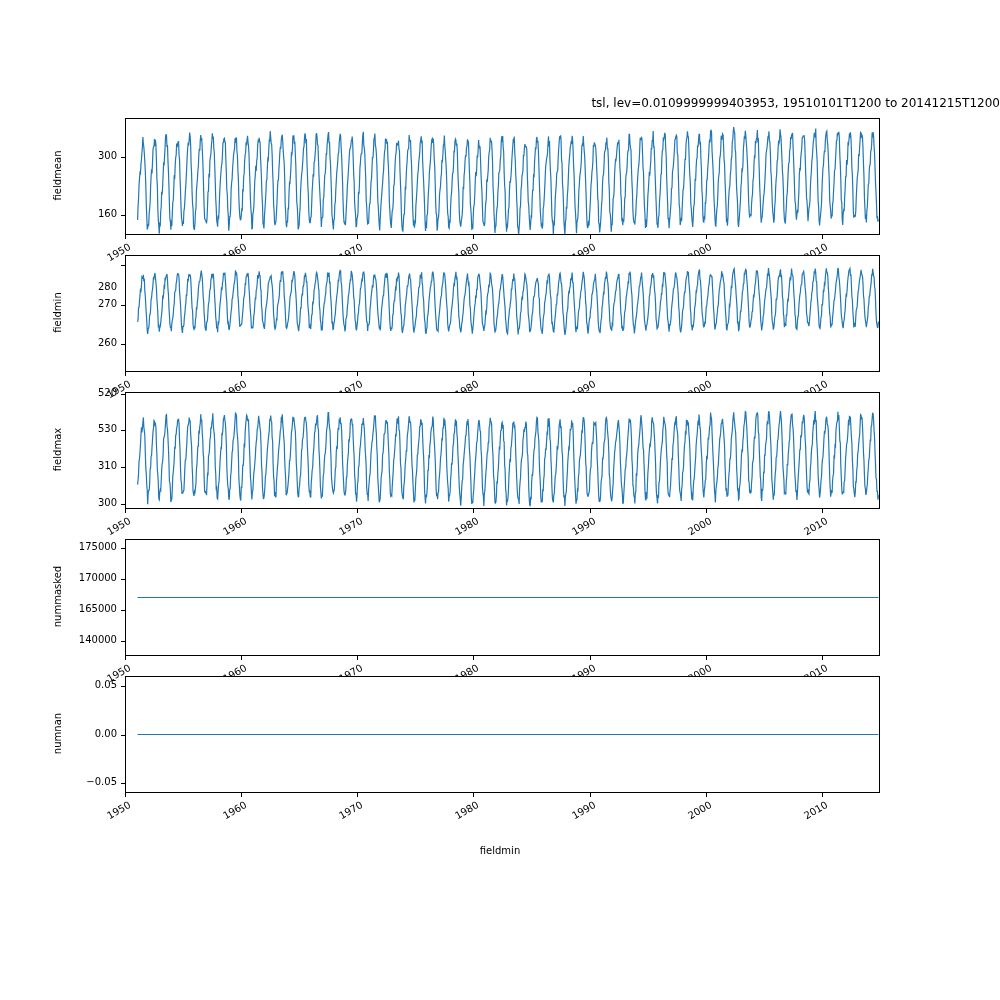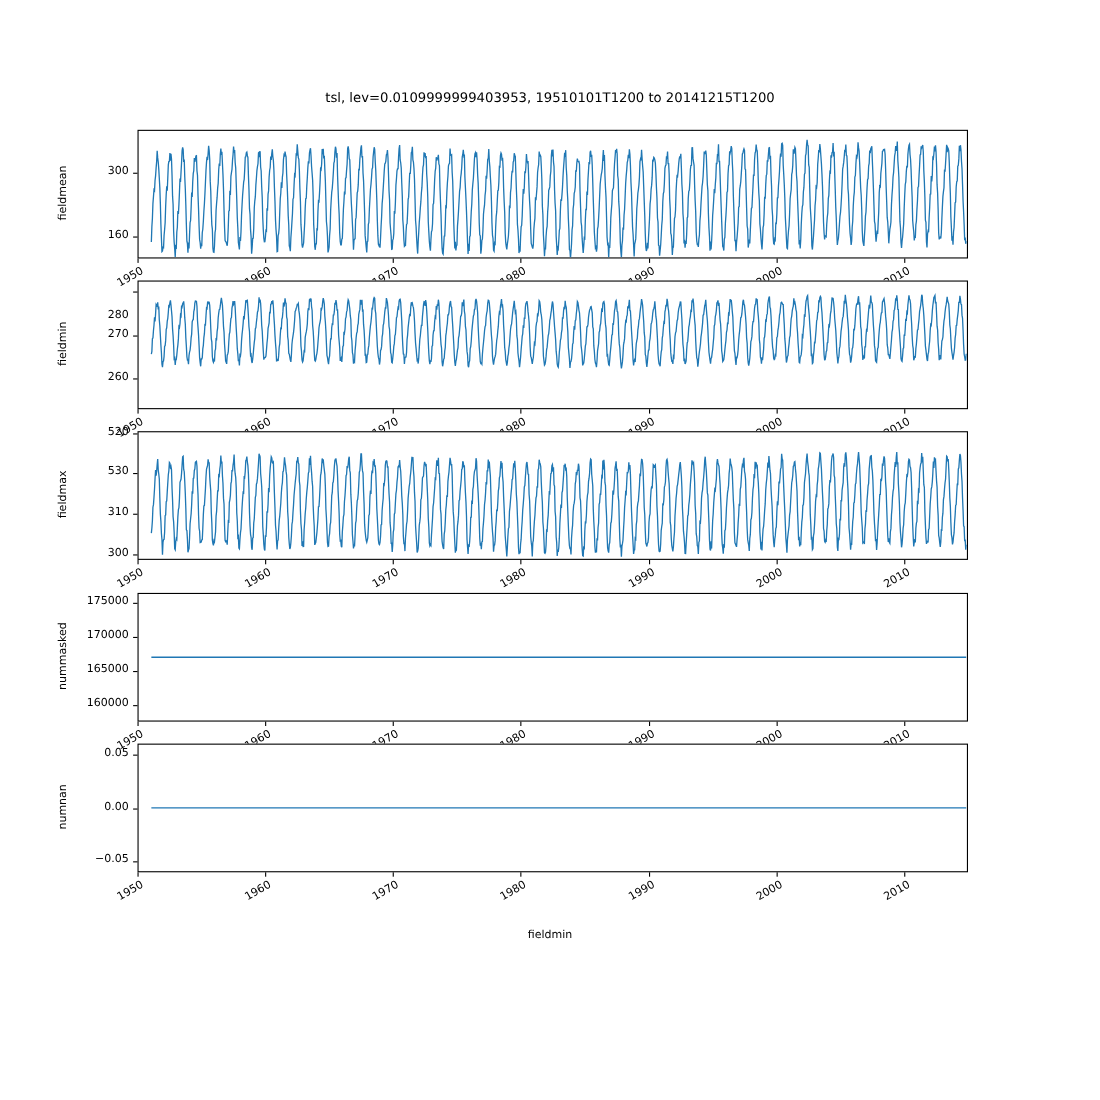--- a/index.html
+++ b/index.html
@@ -80,21 +80,21 @@
     width: 100%;
     text-align: center;
     font-size: 10px;
     color: #000;
   }
 </style>
 </head>
 <body>
 
 <div id="figure">
-  <div class="title" id="fig-title" style="top:82px;">tsl, lev=0.0109999999403953, 19510101T1200 to 20141215T1200</div>
+  <div class="title" id="fig-title" style="top:96px;text-align:right;">tsl, lev=0.0109999999403953, 19510101T1200 to 20141215T1200</div>
   <div class="xlabel" id="fig-xlabel" style="top:845px;">fieldmin</div>
 <div class="panel" style="left: 125px; top: 118px; width: 755px; height: 117px;">
       <svg viewBox="0 0 755 117" preserveAspectRatio="none">
         <path d="M11.62 102.68 L12.10 88.39 L12.58 81.05 L13.07 67.04 L13.55 60.82 L14.03 54.41 L14.52 55.18 L15.00 45.63 L15.48 41.66 L15.97 34.17 L16.45 28.44 L16.93 18.32 L17.42 24.97 L17.90 28.77 L18.39 35.39 L18.87 43.72 L19.35 52.69 L19.84 67.33 L20.32 86.27 L20.80 99.26 L21.29 111.58 L21.77 111.05 L22.25 107.60 L22.74 107.88 L23.22 96.72 L23.71 91.22 L24.19 84.98 L24.67 69.70 L25.16 58.75 L25.64 51.21 L26.12 55.32 L26.61 43.35 L27.09 31.41 L27.57 28.33 L28.06 28.06 L28.54 20.42 L29.02 27.52 L29.51 21.12 L29.99 26.11 L30.48 40.96 L30.96 60.35 L31.44 67.78 L31.93 92.57 L32.41 102.71 L32.89 108.74 L33.38 116.60 L33.86 105.21 L34.34 109.30 L34.83 93.54 L35.31 89.08 L35.80 74.12 L36.28 76.87 L36.76 67.96 L37.25 56.49 L37.73 44.10 L38.21 47.30 L38.70 37.78 L39.18 28.76 L39.66 18.21 L40.15 15.33 L40.63 17.19 L41.11 28.70 L41.60 26.51 L42.08 42.72 L42.57 53.46 L43.05 68.32 L43.53 86.61 L44.02 101.98 L44.50 104.24 L44.98 112.76 L45.47 103.14 L45.95 108.80 L46.43 96.16 L46.92 84.93 L47.40 82.89 L47.89 70.85 L48.37 57.09 L48.85 61.16 L49.34 46.91 L49.82 39.32 L50.30 36.88 L50.79 24.99 L51.27 28.71 L51.75 26.25 L52.24 23.23 L52.72 22.99 L53.20 36.87 L53.69 41.10 L54.17 59.98 L54.66 72.82 L55.14 88.13 L55.62 100.33 L56.11 103.34 L56.59 108.90 L57.07 104.20 L57.56 106.73 L58.04 93.99 L58.52 91.01 L59.01 83.79 L59.49 74.54 L59.98 67.38 L60.46 58.08 L60.94 47.42 L61.43 36.38 L61.91 28.92 L62.39 24.07 L62.88 26.98 L63.36 20.89 L63.84 13.85 L64.33 18.07 L64.81 26.16 L65.29 46.46 L65.78 55.74 L66.26 74.49 L66.75 86.90 L67.23 90.89 L67.71 108.18 L68.20 111.98 L68.68 112.25 L69.16 106.36 L69.65 94.11 L70.13 91.22 L70.61 73.59 L71.10 66.78 L71.58 61.30 L72.06 52.93 L72.55 48.47 L73.03 35.90 L73.52 30.21 L74.00 32.39 L74.48 21.68 L74.97 16.42 L75.45 22.12 L75.93 19.24 L76.42 29.97 L76.90 40.21 L77.38 53.62 L77.87 73.02 L78.35 89.14 L78.84 101.28 L79.32 102.36 L79.80 102.76 L80.29 104.70 L80.77 106.25 L81.25 100.74 L81.74 88.84 L82.22 74.13 L82.70 73.76 L83.19 55.42 L83.67 59.26 L84.15 42.02 L84.64 38.55 L85.12 35.65 L85.61 27.28 L86.09 22.02 L86.57 14.49 L87.06 20.04 L87.54 17.74 L88.02 29.28 L88.51 34.15 L88.99 48.58 L89.47 63.11 L89.96 80.39 L90.44 89.85 L90.93 103.07 L91.41 106.32 L91.89 109.60 L92.38 98.15 L92.86 101.84 L93.34 93.31 L93.83 77.95 L94.31 68.32 L94.79 59.83 L95.28 53.46 L95.76 47.33 L96.24 44.87 L96.73 35.84 L97.21 24.18 L97.70 23.93 L98.18 20.15 L98.66 19.57 L99.15 22.91 L99.63 24.56 L100.11 41.14 L100.60 54.26 L101.08 71.93 L101.56 76.72 L102.05 91.58 L102.53 97.80 L103.02 113.61 L103.50 107.79 L103.98 99.41 L104.47 99.26 L104.95 90.62 L105.43 71.31 L105.92 64.65 L106.40 60.82 L106.88 50.18 L107.37 43.82 L107.85 36.69 L108.33 33.07 L108.82 30.38 L109.30 20.31 L109.79 19.81 L110.27 24.32 L110.75 18.73 L111.24 33.35 L111.72 37.08 L112.20 51.64 L112.69 61.69 L113.17 80.37 L113.65 91.41 L114.14 99.12 L114.62 102.59 L115.10 102.49 L115.59 98.23 L116.07 92.00 L116.56 92.51 L117.04 71.53 L117.52 73.83 L118.01 58.51 L118.49 55.48 L118.97 42.73 L119.46 36.38 L119.94 33.85 L120.42 23.61 L120.91 26.80 L121.39 20.88 L121.88 17.09 L122.36 23.69 L122.84 27.24 L123.33 36.45 L123.81 52.48 L124.29 64.75 L124.78 82.12 L125.26 91.50 L125.74 97.54 L126.23 111.69 L126.71 111.41 L127.19 96.82 L127.68 94.69 L128.16 89.57 L128.65 75.53 L129.13 62.65 L129.61 57.66 L130.10 47.62 L130.58 52.76 L131.06 42.79 L131.55 38.94 L132.03 26.68 L132.51 22.57 L133.00 23.75 L133.48 19.12 L133.97 22.16 L134.45 23.99 L134.93 39.84 L135.42 50.07 L135.90 62.83 L136.38 78.57 L136.87 87.04 L137.35 106.31 L137.83 108.02 L138.32 111.27 L138.80 98.84 L139.28 92.46 L139.77 84.16 L140.25 76.40 L140.74 63.06 L141.22 61.99 L141.70 50.31 L142.19 40.59 L142.67 41.54 L143.15 31.26 L143.64 21.57 L144.12 21.96 L144.60 12.37 L145.09 18.69 L145.57 24.71 L146.06 26.00 L146.54 36.46 L147.02 53.19 L147.51 65.27 L147.99 86.48 L148.47 93.37 L148.96 105.48 L149.44 107.98 L149.92 105.95 L150.41 103.70 L150.89 94.34 L151.37 85.61 L151.86 71.24 L152.34 62.68 L152.83 62.25 L153.31 51.04 L153.79 43.38 L154.28 33.71 L154.76 28.23 L155.24 30.17 L155.73 20.56 L156.21 17.83 L156.69 16.01 L157.18 23.20 L157.66 32.98 L158.15 39.15 L158.63 45.50 L159.11 59.79 L159.60 86.67 L160.08 94.79 L160.56 106.76 L161.05 109.98 L161.53 103.89 L162.01 105.01 L162.50 90.99 L162.98 91.29 L163.46 74.78 L163.95 64.81 L164.43 65.31 L164.92 57.35 L165.40 47.80 L165.88 35.02 L166.37 35.78 L166.85 30.62 L167.33 16.78 L167.82 21.59 L168.30 16.62 L168.78 25.49 L169.27 23.02 L169.75 35.35 L170.23 46.33 L170.72 65.11 L171.20 83.87 L171.69 88.84 L172.17 97.76 L172.65 112.42 L173.14 110.18 L173.62 107.54 L174.10 96.81 L174.59 90.72 L175.07 73.02 L175.55 64.38 L176.04 56.63 L176.52 53.29 L177.01 46.57 L177.49 38.92 L177.97 29.83 L178.46 28.26 L178.94 19.58 L179.42 14.63 L179.91 16.58 L180.39 24.88 L180.87 20.45 L181.36 41.20 L181.84 54.66 L182.32 67.85 L182.81 77.00 L183.29 94.21 L183.78 102.16 L184.26 105.43 L184.74 105.45 L185.23 100.23 L185.71 99.28 L186.19 86.17 L186.68 72.41 L187.16 65.24 L187.64 56.09 L188.13 58.80 L188.61 43.80 L189.10 43.28 L189.58 36.26 L190.06 30.58 L190.55 16.42 L191.03 14.25 L191.51 17.81 L192.00 25.98 L192.48 26.64 L192.96 40.61 L193.45 55.73 L193.93 67.04 L194.41 75.55 L194.90 86.17 L195.38 95.69 L195.87 109.92 L196.35 101.19 L196.83 100.20 L197.32 99.78 L197.80 81.85 L198.28 80.00 L198.77 68.58 L199.25 57.39 L199.73 55.66 L200.22 49.72 L200.70 35.73 L201.19 35.88 L201.67 26.23 L202.15 21.25 L202.64 15.58 L203.12 13.35 L203.60 24.57 L204.09 23.25 L204.57 39.03 L205.05 45.95 L205.54 60.51 L206.02 75.20 L206.50 96.87 L206.99 101.99 L207.47 107.64 L207.96 112.45 L208.44 102.30 L208.92 101.97 L209.41 86.52 L209.89 84.73 L210.37 72.00 L210.86 62.92 L211.34 53.95 L211.82 49.43 L212.31 43.26 L212.79 35.35 L213.28 34.09 L213.76 23.95 L214.24 19.37 L214.73 15.08 L215.21 17.09 L215.69 28.32 L216.18 36.72 L216.66 50.40 L217.14 64.12 L217.63 83.32 L218.11 97.12 L218.59 104.88 L219.08 106.08 L219.56 104.45 L220.05 108.00 L220.53 98.98 L221.01 88.36 L221.50 79.55 L221.98 67.26 L222.46 61.74 L222.95 53.46 L223.43 45.55 L223.91 36.86 L224.40 30.48 L224.88 29.79 L225.36 27.92 L225.85 22.04 L226.33 21.45 L226.82 17.77 L227.30 24.70 L227.78 39.55 L228.27 55.63 L228.75 63.71 L229.23 85.13 L229.72 91.67 L230.20 97.24 L230.68 109.54 L231.17 109.32 L231.65 100.99 L232.14 99.92 L232.62 94.83 L233.10 74.08 L233.59 76.63 L234.07 66.34 L234.55 50.18 L235.04 44.22 L235.52 37.01 L236.00 35.12 L236.49 35.00 L236.97 24.13 L237.45 16.35 L237.94 13.10 L238.42 26.83 L238.91 29.45 L239.39 34.28 L239.87 48.16 L240.36 60.31 L240.84 82.40 L241.32 88.59 L241.81 100.72 L242.29 106.71 L242.77 106.15 L243.26 105.94 L243.74 93.74 L244.23 86.51 L244.71 85.96 L245.19 75.90 L245.68 63.41 L246.16 61.27 L246.64 49.79 L247.13 38.68 L247.61 39.81 L248.09 32.22 L248.58 20.22 L249.06 19.36 L249.54 14.75 L250.03 26.76 L250.51 28.83 L251.00 34.77 L251.48 45.05 L251.96 62.80 L252.45 82.84 L252.93 88.64 L253.41 99.03 L253.90 107.59 L254.38 113.46 L254.86 102.33 L255.35 93.67 L255.83 84.60 L256.32 78.47 L256.80 71.18 L257.28 65.69 L257.77 57.22 L258.25 52.27 L258.73 41.31 L259.22 33.38 L259.70 31.37 L260.18 19.87 L260.67 23.72 L261.15 20.41 L261.63 25.27 L262.12 23.14 L262.60 39.82 L263.09 47.89 L263.57 61.16 L264.05 84.27 L264.54 93.36 L265.02 102.28 L265.50 107.29 L265.99 110.87 L266.47 100.45 L266.95 93.26 L267.44 92.07 L267.92 85.88 L268.40 68.12 L268.89 66.96 L269.37 57.45 L269.86 45.07 L270.34 37.11 L270.82 34.51 L271.31 24.35 L271.79 27.33 L272.27 25.79 L272.76 24.86 L273.24 22.07 L273.72 30.60 L274.21 32.08 L274.69 52.21 L275.18 65.25 L275.66 77.30 L276.14 95.92 L276.63 108.45 L277.11 113.30 L277.59 114.02 L278.08 105.68 L278.56 97.36 L279.04 97.19 L279.53 86.51 L280.01 69.94 L280.49 70.52 L280.98 57.07 L281.46 48.18 L281.95 41.94 L282.43 32.38 L282.91 30.63 L283.40 30.20 L283.88 16.23 L284.36 22.15 L284.85 22.61 L285.33 22.16 L285.81 38.23 L286.30 46.27 L286.78 64.64 L287.27 85.12 L287.75 98.21 L288.23 108.63 L288.72 102.50 L289.20 110.65 L289.68 106.30 L290.17 105.52 L290.65 88.06 L291.13 81.87 L291.62 73.78 L292.10 64.94 L292.58 55.74 L293.07 52.43 L293.55 43.36 L294.04 39.54 L294.52 33.87 L295.00 24.01 L295.49 21.82 L295.97 17.56 L296.45 23.02 L296.94 21.95 L297.42 42.72 L297.90 52.65 L298.39 62.98 L298.87 74.41 L299.36 88.30 L299.84 102.96 L300.32 113.92 L300.81 104.51 L301.29 111.10 L301.77 97.89 L302.26 97.06 L302.74 85.15 L303.22 74.61 L303.71 67.55 L304.19 54.52 L304.67 48.92 L305.16 43.85 L305.64 34.92 L306.13 25.71 L306.61 21.09 L307.09 20.04 L307.58 24.38 L308.06 19.76 L308.54 26.50 L309.03 40.17 L309.51 48.32 L309.99 63.47 L310.48 85.00 L310.96 96.21 L311.45 97.10 L311.93 113.52 L312.41 109.72 L312.90 101.17 L313.38 99.99 L313.86 91.96 L314.35 77.12 L314.83 72.16 L315.31 68.72 L315.80 59.48 L316.28 55.50 L316.76 41.47 L317.25 44.22 L317.73 36.35 L318.22 26.33 L318.70 25.79 L319.18 16.88 L319.67 27.58 L320.15 33.04 L320.63 42.35 L321.12 50.57 L321.60 64.28 L322.08 84.89 L322.57 96.38 L323.05 99.47 L323.53 110.24 L324.02 111.21 L324.50 103.61 L324.99 104.37 L325.47 89.16 L325.95 79.04 L326.44 74.95 L326.92 65.15 L327.40 55.46 L327.89 54.91 L328.37 47.48 L328.85 33.06 L329.34 33.34 L329.82 22.75 L330.31 20.36 L330.79 21.59 L331.27 27.45 L331.76 24.85 L332.24 34.21 L332.72 52.87 L333.21 65.33 L333.69 75.06 L334.17 94.73 L334.66 103.39 L335.14 107.01 L335.62 109.56 L336.11 104.78 L336.59 101.34 L337.08 97.44 L337.56 88.64 L338.04 68.97 L338.53 71.46 L339.01 56.79 L339.49 52.87 L339.98 41.75 L340.46 37.01 L340.94 38.46 L341.43 28.86 L341.91 27.72 L342.40 20.67 L342.88 22.44 L343.36 23.42 L343.85 38.49 L344.33 53.69 L344.81 65.11 L345.30 86.38 L345.78 91.60 L346.26 99.92 L346.75 113.00 L347.23 106.80 L347.71 111.72 L348.20 97.97 L348.68 88.59 L349.17 87.46 L349.65 78.66 L350.13 64.90 L350.62 53.87 L351.10 58.18 L351.58 52.10 L352.07 37.26 L352.55 39.18 L353.03 33.15 L353.52 21.49 L354.00 27.45 L354.49 29.06 L354.97 27.76 L355.45 40.29 L355.94 55.50 L356.42 65.58 L356.90 73.84 L357.39 90.49 L357.87 104.13 L358.35 105.53 L358.84 107.37 L359.32 108.81 L359.80 105.48 L360.29 91.02 L360.77 85.12 L361.26 80.89 L361.74 61.42 L362.22 64.08 L362.71 57.84 L363.19 51.78 L363.67 38.52 L364.16 34.07 L364.64 31.15 L365.12 19.04 L365.61 23.71 L366.09 22.46 L366.58 23.52 L367.06 32.54 L367.54 44.47 L368.03 69.76 L368.51 77.30 L368.99 96.24 L369.48 104.47 L369.96 115.86 L370.44 108.69 L370.93 108.86 L371.41 97.49 L371.89 91.12 L372.38 88.39 L372.86 75.06 L373.35 68.67 L373.83 54.90 L374.31 53.81 L374.80 51.78 L375.28 41.47 L375.76 37.56 L376.25 22.68 L376.73 17.59 L377.21 23.64 L377.70 17.34 L378.18 28.71 L378.66 33.00 L379.15 54.48 L379.63 66.96 L380.12 73.89 L380.60 97.30 L381.08 105.42 L381.57 114.78 L382.05 107.99 L382.53 108.98 L383.02 101.40 L383.50 91.93 L383.98 90.19 L384.47 73.28 L384.95 63.18 L385.44 64.75 L385.92 58.98 L386.40 51.88 L386.89 41.42 L387.37 33.53 L387.85 27.19 L388.34 20.25 L388.82 24.01 L389.30 17.80 L389.79 34.07 L390.27 41.21 L390.75 55.64 L391.24 64.54 L391.72 81.19 L392.21 91.57 L392.69 109.80 L393.17 110.45 L393.66 117.85 L394.14 111.61 L394.62 104.39 L395.11 91.39 L395.59 87.90 L396.07 71.96 L396.56 68.08 L397.04 57.66 L397.53 55.89 L398.01 51.91 L398.49 36.52 L398.98 37.78 L399.46 29.39 L399.94 25.59 L400.43 27.86 L400.91 28.52 L401.39 28.30 L401.88 31.03 L402.36 55.34 L402.84 69.76 L403.33 84.47 L403.81 87.84 L404.30 99.67 L404.78 106.72 L405.26 112.79 L405.75 106.54 L406.23 98.92 L406.71 99.48 L407.20 82.58 L407.68 72.66 L408.16 72.71 L408.65 56.05 L409.13 59.38 L409.62 44.53 L410.10 36.60 L410.58 28.73 L411.07 30.83 L411.55 19.95 L412.03 18.34 L412.52 24.09 L413.00 22.15 L413.48 31.67 L413.97 47.62 L414.45 64.01 L414.93 78.02 L415.42 93.74 L415.90 101.19 L416.39 108.20 L416.87 107.39 L417.35 111.68 L417.84 108.16 L418.32 90.58 L418.80 88.67 L419.29 80.98 L419.77 71.69 L420.25 60.42 L420.74 49.10 L421.22 44.47 L421.71 40.40 L422.19 38.08 L422.67 34.40 L423.16 24.57 L423.64 17.71 L424.12 27.84 L424.61 22.39 L425.09 41.61 L425.57 52.83 L426.06 61.55 L426.54 79.43 L427.02 98.23 L427.51 104.15 L427.99 103.13 L428.48 117.27 L428.96 105.81 L429.44 108.26 L429.93 96.98 L430.41 80.46 L430.89 73.51 L431.38 67.56 L431.86 55.31 L432.34 53.72 L432.83 52.94 L433.31 40.78 L433.79 30.60 L434.28 24.44 L434.76 17.60 L435.25 20.01 L435.73 16.65 L436.21 21.41 L436.70 41.29 L437.18 44.94 L437.66 65.43 L438.15 72.30 L438.63 85.66 L439.11 103.96 L439.60 111.78 L440.08 117.13 L440.57 105.38 L441.05 101.70 L441.53 89.38 L442.02 91.33 L442.50 77.71 L442.98 72.53 L443.47 60.64 L443.95 48.60 L444.43 41.56 L444.92 36.26 L445.40 29.01 L445.88 27.23 L446.37 22.16 L446.85 25.22 L447.34 16.99 L447.82 21.35 L448.30 31.68 L448.79 47.44 L449.27 56.79 L449.75 73.26 L450.24 88.95 L450.72 95.62 L451.20 105.19 L451.69 116.24 L452.17 104.61 L452.66 102.64 L453.14 99.88 L453.62 87.77 L454.11 71.72 L454.59 65.96 L455.07 57.66 L455.56 54.30 L456.04 50.03 L456.52 42.88 L457.01 28.37 L457.49 26.04 L457.97 27.14 L458.46 17.40 L458.94 25.48 L459.43 32.42 L459.91 37.91 L460.39 51.10 L460.88 64.95 L461.36 78.24 L461.84 95.18 L462.33 107.58 L462.81 111.02 L463.29 109.64 L463.78 103.46 L464.26 108.66 L464.75 99.30 L465.23 90.42 L465.71 81.27 L466.20 67.53 L466.68 63.09 L467.16 54.03 L467.65 50.18 L468.13 43.02 L468.61 27.37 L469.10 27.61 L469.58 24.49 L470.06 25.14 L470.55 26.87 L471.03 29.78 L471.52 39.17 L472.00 52.03 L472.48 61.75 L472.97 80.54 L473.45 84.26 L473.93 105.72 L474.42 106.22 L474.90 115.40 L475.38 110.50 L475.87 105.55 L476.35 96.91 L476.83 87.51 L477.32 81.96 L477.80 65.60 L478.29 58.07 L478.77 56.35 L479.25 48.44 L479.74 34.62 L480.22 32.32 L480.70 31.62 L481.19 23.58 L481.67 25.84 L482.15 18.98 L482.64 30.77 L483.12 29.64 L483.61 39.81 L484.09 62.99 L484.57 72.32 L485.06 94.54 L485.54 96.46 L486.02 102.48 L486.51 114.66 L486.99 107.15 L487.47 107.33 L487.96 94.23 L488.44 81.00 L488.92 79.59 L489.41 73.33 L489.89 56.21 L490.38 47.24 L490.86 40.54 L491.34 41.59 L491.83 36.92 L492.31 30.32 L492.79 25.86 L493.28 23.47 L493.76 25.46 L494.24 21.16 L494.73 33.66 L495.21 49.43 L495.70 57.01 L496.18 76.48 L496.66 82.57 L497.15 104.13 L497.63 100.63 L498.11 108.14 L498.60 101.98 L499.08 104.56 L499.56 95.68 L500.05 80.55 L500.53 79.43 L501.01 62.38 L501.50 55.76 L501.98 54.92 L502.47 47.18 L502.95 35.65 L503.43 32.03 L503.92 31.85 L504.40 15.66 L504.88 15.62 L505.37 25.67 L505.85 28.96 L506.33 31.88 L506.82 50.34 L507.30 64.47 L507.79 74.73 L508.27 93.49 L508.75 101.70 L509.24 104.99 L509.72 104.78 L510.20 107.36 L510.69 100.08 L511.17 96.34 L511.65 83.22 L512.14 77.74 L512.62 67.50 L513.10 59.01 L513.59 51.32 L514.07 47.98 L514.56 41.94 L515.04 31.92 L515.52 19.66 L516.01 19.67 L516.49 21.40 L516.97 18.11 L517.46 22.42 L517.94 36.25 L518.42 49.69 L518.91 55.21 L519.39 76.94 L519.88 89.70 L520.36 97.52 L520.84 110.86 L521.33 102.31 L521.81 109.76 L522.29 102.58 L522.78 91.68 L523.26 77.96 L523.74 71.70 L524.23 63.44 L524.71 53.75 L525.19 57.67 L525.68 49.23 L526.16 43.21 L526.65 29.58 L527.13 30.78 L527.61 22.41 L528.10 22.70 L528.58 12.34 L529.06 28.32 L529.55 28.29 L530.03 41.29 L530.51 56.04 L531.00 69.70 L531.48 83.45 L531.96 95.78 L532.45 106.98 L532.93 107.83 L533.42 110.69 L533.90 99.99 L534.38 98.40 L534.87 85.21 L535.35 78.34 L535.83 69.99 L536.32 56.93 L536.80 55.74 L537.28 39.72 L537.77 32.23 L538.25 31.29 L538.74 18.73 L539.22 20.37 L539.70 18.23 L540.19 14.07 L540.67 16.06 L541.15 29.05 L541.64 38.16 L542.12 59.93 L542.60 73.30 L543.09 86.50 L543.57 102.12 L544.05 100.76 L544.54 111.19 L545.02 103.42 L545.51 98.25 L545.99 91.79 L546.47 84.98 L546.96 70.41 L547.44 70.11 L547.92 53.92 L548.41 50.94 L548.89 46.89 L549.37 39.49 L549.86 31.76 L550.34 21.26 L550.83 20.55 L551.31 17.98 L551.79 16.57 L552.28 17.92 L552.76 35.31 L553.24 35.78 L553.73 54.44 L554.21 71.31 L554.69 88.01 L555.18 90.87 L555.66 107.89 L556.14 104.56 L556.63 100.50 L557.11 104.06 L557.60 92.02 L558.08 81.24 L558.56 71.50 L559.05 70.99 L559.53 60.95 L560.01 51.88 L560.50 40.44 L560.98 41.76 L561.46 26.44 L561.95 20.42 L562.43 19.09 L562.92 12.58 L563.40 17.16 L563.88 18.40 L564.37 29.92 L564.85 46.49 L565.33 57.46 L565.82 64.78 L566.30 85.97 L566.78 91.20 L567.27 98.96 L567.75 104.99 L568.23 109.74 L568.72 100.66 L569.20 89.44 L569.69 87.11 L570.17 77.07 L570.65 60.87 L571.14 62.81 L571.62 49.99 L572.10 41.36 L572.59 39.99 L573.07 27.11 L573.55 28.48 L574.04 22.02 L574.52 15.70 L575.01 15.55 L575.49 26.24 L575.97 23.08 L576.46 40.70 L576.94 51.13 L577.42 71.76 L577.91 79.01 L578.39 97.30 L578.87 104.39 L579.36 104.79 L579.84 99.85 L580.32 100.75 L580.81 85.44 L581.29 85.55 L581.78 76.62 L582.26 61.99 L582.74 61.81 L583.23 50.99 L583.71 44.69 L584.19 37.27 L584.68 26.17 L585.16 20.89 L585.64 23.78 L586.13 11.93 L586.61 11.48 L587.09 13.41 L587.58 31.78 L588.06 40.25 L588.55 49.84 L589.03 61.76 L589.51 80.09 L590.00 89.08 L590.48 99.68 L590.96 108.25 L591.45 108.82 L591.93 98.80 L592.41 92.13 L592.90 87.78 L593.38 77.10 L593.87 62.77 L594.35 57.98 L594.83 54.46 L595.32 40.10 L595.80 37.89 L596.28 32.08 L596.77 16.94 L597.25 21.27 L597.73 19.30 L598.22 15.23 L598.70 16.41 L599.18 27.48 L599.67 40.88 L600.15 46.70 L600.64 63.29 L601.12 75.65 L601.60 88.42 L602.09 105.03 L602.57 101.01 L603.05 108.69 L603.54 101.14 L604.02 86.25 L604.50 76.51 L604.99 69.98 L605.47 68.23 L605.96 56.31 L606.44 52.27 L606.92 40.12 L607.41 39.01 L607.89 22.90 L608.37 21.24 L608.86 12.79 L609.34 8.30 L609.82 12.71 L610.31 13.93 L610.79 31.51 L611.27 33.58 L611.76 53.74 L612.24 70.61 L612.73 78.49 L613.21 86.76 L613.69 106.33 L614.18 109.76 L614.66 103.61 L615.14 97.69 L615.63 89.66 L616.11 82.48 L616.59 69.17 L617.08 63.91 L617.56 51.58 L618.05 52.41 L618.53 47.74 L619.01 30.98 L619.50 24.89 L619.98 17.61 L620.46 19.97 L620.95 12.09 L621.43 16.66 L621.91 23.44 L622.40 30.51 L622.88 39.79 L623.36 51.00 L623.85 67.61 L624.33 84.74 L624.82 94.47 L625.30 100.34 L625.78 97.14 L626.27 97.34 L626.75 97.88 L627.23 86.48 L627.72 79.81 L628.20 75.92 L628.68 62.31 L629.17 59.59 L629.65 46.20 L630.13 37.88 L630.62 38.51 L631.10 22.51 L631.59 24.87 L632.07 20.13 L632.55 19.70 L633.04 11.17 L633.52 23.55 L634.00 19.38 L634.49 38.72 L634.97 53.53 L635.45 70.26 L635.94 81.08 L636.42 95.99 L636.91 105.56 L637.39 101.61 L637.87 99.41 L638.36 92.97 L638.84 85.60 L639.32 78.76 L639.81 75.42 L640.29 68.52 L640.77 60.05 L641.26 48.92 L641.74 35.45 L642.22 32.58 L642.71 29.14 L643.19 23.92 L643.68 17.55 L644.16 19.63 L644.64 12.53 L645.13 22.83 L645.61 23.18 L646.09 33.93 L646.58 53.22 L647.06 58.74 L647.54 72.64 L648.03 86.50 L648.51 94.74 L649.00 99.20 L649.48 105.49 L649.96 101.82 L650.45 88.93 L650.93 83.61 L651.41 69.66 L651.90 60.97 L652.38 56.61 L652.86 42.74 L653.35 41.25 L653.83 30.35 L654.31 23.35 L654.80 24.37 L655.28 21.50 L655.77 10.55 L656.25 15.52 L656.73 18.72 L657.22 29.15 L657.70 41.06 L658.18 52.83 L658.67 59.71 L659.15 73.14 L659.63 92.66 L660.12 101.85 L660.60 104.29 L661.09 106.35 L661.57 97.69 L662.05 90.23 L662.54 78.52 L663.02 75.04 L663.50 63.47 L663.99 52.80 L664.47 44.92 L664.95 44.22 L665.44 32.54 L665.92 30.10 L666.40 18.25 L666.89 20.54 L667.37 16.54 L667.86 15.28 L668.34 14.15 L668.82 27.72 L669.31 39.66 L669.79 52.98 L670.27 68.41 L670.76 83.65 L671.24 85.96 L671.72 95.50 L672.21 102.39 L672.69 97.67 L673.18 92.21 L673.66 95.33 L674.14 84.76 L674.63 74.98 L675.11 56.68 L675.59 51.02 L676.08 51.55 L676.56 39.19 L677.04 34.75 L677.53 29.77 L678.01 18.88 L678.49 18.56 L678.98 17.34 L679.46 17.48 L679.95 17.10 L680.43 21.31 L680.91 35.23 L681.40 52.14 L681.88 65.27 L682.36 80.01 L682.85 84.20 L683.33 93.29 L683.81 104.00 L684.30 96.61 L684.78 90.84 L685.26 88.41 L685.75 84.22 L686.23 68.44 L686.72 59.23 L687.20 52.86 L687.68 42.61 L688.17 38.64 L688.65 30.75 L689.13 23.22 L689.62 20.33 L690.10 13.97 L690.58 17.09 L691.07 18.50 L691.55 9.76 L692.04 27.11 L692.52 34.05 L693.00 42.93 L693.49 64.53 L693.97 83.72 L694.45 89.58 L694.94 103.43 L695.42 108.18 L695.90 101.97 L696.39 98.18 L696.87 92.11 L697.35 86.18 L697.84 71.02 L698.32 59.55 L698.81 49.55 L699.29 47.11 L699.77 37.62 L700.26 32.40 L700.74 33.81 L701.22 21.70 L701.71 16.48 L702.19 13.28 L702.67 12.36 L703.16 21.88 L703.64 26.26 L704.13 36.07 L704.61 49.75 L705.09 61.12 L705.58 82.93 L706.06 88.52 L706.54 93.08 L707.03 101.39 L707.51 97.10 L707.99 99.13 L708.48 86.66 L708.96 83.51 L709.44 73.01 L709.93 64.83 L710.41 52.30 L710.90 51.55 L711.38 41.13 L711.86 32.57 L712.35 22.22 L712.83 21.85 L713.31 14.14 L713.80 15.62 L714.28 14.41 L714.76 13.12 L715.25 19.46 L715.73 36.83 L716.22 46.90 L716.70 61.21 L717.18 82.58 L717.67 84.55 L718.15 102.74 L718.63 107.90 L719.12 95.35 L719.60 92.70 L720.08 93.83 L720.57 80.24 L721.05 71.12 L721.53 58.65 L722.02 58.49 L722.50 41.73 L722.99 46.71 L723.47 40.64 L723.95 24.78 L724.44 25.55 L724.92 20.94 L725.40 14.44 L725.89 18.90 L726.37 13.42 L726.85 18.91 L727.34 31.35 L727.82 49.71 L728.31 57.40 L728.79 72.86 L729.27 94.18 L729.76 100.33 L730.24 98.55 L730.72 98.19 L731.21 99.43 L731.69 93.96 L732.17 81.22 L732.66 70.13 L733.14 60.57 L733.62 56.19 L734.11 52.56 L734.59 35.68 L735.08 37.83 L735.56 29.74 L736.04 21.48 L736.53 12.76 L737.01 19.59 L737.49 15.33 L737.98 16.37 L738.46 18.34 L738.94 29.48 L739.43 45.37 L739.91 57.85 L740.39 79.61 L740.88 90.08 L741.36 101.59 L741.85 97.56 L742.33 105.31 L742.81 93.54 L743.30 89.32 L743.78 77.98 L744.26 66.47 L744.75 65.80 L745.23 51.87 L745.71 46.93 L746.20 46.34 L746.68 32.68 L747.17 31.85 L747.65 25.88 L748.13 13.83 L748.62 18.66 L749.10 13.22 L749.58 17.48 L750.07 28.12 L750.55 35.01 L751.03 49.44 L751.52 65.07 L752.00 74.82 L752.48 86.58 L752.97 101.19 L753.45 98.72 L753.94 104.42 L754.42 102.01" fill="none" stroke="#1f77b4" stroke-width="1.2"></path>
       </svg>
     </div>
     <div class="ylabel" style="width: 117px; left: -1.5px; top: 169.5px;">fieldmean</div>
     <div class="ytick" style="left: 55px; width: 62px; top: 207.828px;">160</div>
     <div class="ytickmark" style="left: 121px; top: 214.828px;"></div>
     <div class="ytick" style="left: 55px; width: 62px; top: 150.192px;">300</div>
@@ -166,21 +166,21 @@
     <div class="xtickmark" style="left: 705.769px; top: 509px;"></div>
     <div class="xtick" style="left: 665.769px; width: 42px; top: 515px;">2000</div>
     <div class="xtickmark" style="left: 821.923px; top: 509px;"></div>
     <div class="xtick" style="left: 781.923px; width: 42px; top: 515px;">2010</div>
     <div class="panel" style="left: 125px; top: 539px; width: 755px; height: 117px;">
       <svg viewBox="0 0 755 117" preserveAspectRatio="none">
         <path d="M11.62 58.50 L12.10 58.50 L12.58 58.50 L13.07 58.50 L13.55 58.50 L14.03 58.50 L14.52 58.50 L15.00 58.50 L15.48 58.50 L15.97 58.50 L16.45 58.50 L16.93 58.50 L17.42 58.50 L17.90 58.50 L18.39 58.50 L18.87 58.50 L19.35 58.50 L19.84 58.50 L20.32 58.50 L20.80 58.50 L21.29 58.50 L21.77 58.50 L22.25 58.50 L22.74 58.50 L23.22 58.50 L23.71 58.50 L24.19 58.50 L24.67 58.50 L25.16 58.50 L25.64 58.50 L26.12 58.50 L26.61 58.50 L27.09 58.50 L27.57 58.50 L28.06 58.50 L28.54 58.50 L29.02 58.50 L29.51 58.50 L29.99 58.50 L30.48 58.50 L30.96 58.50 L31.44 58.50 L31.93 58.50 L32.41 58.50 L32.89 58.50 L33.38 58.50 L33.86 58.50 L34.34 58.50 L34.83 58.50 L35.31 58.50 L35.80 58.50 L36.28 58.50 L36.76 58.50 L37.25 58.50 L37.73 58.50 L38.21 58.50 L38.70 58.50 L39.18 58.50 L39.66 58.50 L40.15 58.50 L40.63 58.50 L41.11 58.50 L41.60 58.50 L42.08 58.50 L42.57 58.50 L43.05 58.50 L43.53 58.50 L44.02 58.50 L44.50 58.50 L44.98 58.50 L45.47 58.50 L45.95 58.50 L46.43 58.50 L46.92 58.50 L47.40 58.50 L47.89 58.50 L48.37 58.50 L48.85 58.50 L49.34 58.50 L49.82 58.50 L50.30 58.50 L50.79 58.50 L51.27 58.50 L51.75 58.50 L52.24 58.50 L52.72 58.50 L53.20 58.50 L53.69 58.50 L54.17 58.50 L54.66 58.50 L55.14 58.50 L55.62 58.50 L56.11 58.50 L56.59 58.50 L57.07 58.50 L57.56 58.50 L58.04 58.50 L58.52 58.50 L59.01 58.50 L59.49 58.50 L59.98 58.50 L60.46 58.50 L60.94 58.50 L61.43 58.50 L61.91 58.50 L62.39 58.50 L62.88 58.50 L63.36 58.50 L63.84 58.50 L64.33 58.50 L64.81 58.50 L65.29 58.50 L65.78 58.50 L66.26 58.50 L66.75 58.50 L67.23 58.50 L67.71 58.50 L68.20 58.50 L68.68 58.50 L69.16 58.50 L69.65 58.50 L70.13 58.50 L70.61 58.50 L71.10 58.50 L71.58 58.50 L72.06 58.50 L72.55 58.50 L73.03 58.50 L73.52 58.50 L74.00 58.50 L74.48 58.50 L74.97 58.50 L75.45 58.50 L75.93 58.50 L76.42 58.50 L76.90 58.50 L77.38 58.50 L77.87 58.50 L78.35 58.50 L78.84 58.50 L79.32 58.50 L79.80 58.50 L80.29 58.50 L80.77 58.50 L81.25 58.50 L81.74 58.50 L82.22 58.50 L82.70 58.50 L83.19 58.50 L83.67 58.50 L84.15 58.50 L84.64 58.50 L85.12 58.50 L85.61 58.50 L86.09 58.50 L86.57 58.50 L87.06 58.50 L87.54 58.50 L88.02 58.50 L88.51 58.50 L88.99 58.50 L89.47 58.50 L89.96 58.50 L90.44 58.50 L90.93 58.50 L91.41 58.50 L91.89 58.50 L92.38 58.50 L92.86 58.50 L93.34 58.50 L93.83 58.50 L94.31 58.50 L94.79 58.50 L95.28 58.50 L95.76 58.50 L96.24 58.50 L96.73 58.50 L97.21 58.50 L97.70 58.50 L98.18 58.50 L98.66 58.50 L99.15 58.50 L99.63 58.50 L100.11 58.50 L100.60 58.50 L101.08 58.50 L101.56 58.50 L102.05 58.50 L102.53 58.50 L103.02 58.50 L103.50 58.50 L103.98 58.50 L104.47 58.50 L104.95 58.50 L105.43 58.50 L105.92 58.50 L106.40 58.50 L106.88 58.50 L107.37 58.50 L107.85 58.50 L108.33 58.50 L108.82 58.50 L109.30 58.50 L109.79 58.50 L110.27 58.50 L110.75 58.50 L111.24 58.50 L111.72 58.50 L112.20 58.50 L112.69 58.50 L113.17 58.50 L113.65 58.50 L114.14 58.50 L114.62 58.50 L115.10 58.50 L115.59 58.50 L116.07 58.50 L116.56 58.50 L117.04 58.50 L117.52 58.50 L118.01 58.50 L118.49 58.50 L118.97 58.50 L119.46 58.50 L119.94 58.50 L120.42 58.50 L120.91 58.50 L121.39 58.50 L121.88 58.50 L122.36 58.50 L122.84 58.50 L123.33 58.50 L123.81 58.50 L124.29 58.50 L124.78 58.50 L125.26 58.50 L125.74 58.50 L126.23 58.50 L126.71 58.50 L127.19 58.50 L127.68 58.50 L128.16 58.50 L128.65 58.50 L129.13 58.50 L129.61 58.50 L130.10 58.50 L130.58 58.50 L131.06 58.50 L131.55 58.50 L132.03 58.50 L132.51 58.50 L133.00 58.50 L133.48 58.50 L133.97 58.50 L134.45 58.50 L134.93 58.50 L135.42 58.50 L135.90 58.50 L136.38 58.50 L136.87 58.50 L137.35 58.50 L137.83 58.50 L138.32 58.50 L138.80 58.50 L139.28 58.50 L139.77 58.50 L140.25 58.50 L140.74 58.50 L141.22 58.50 L141.70 58.50 L142.19 58.50 L142.67 58.50 L143.15 58.50 L143.64 58.50 L144.12 58.50 L144.60 58.50 L145.09 58.50 L145.57 58.50 L146.06 58.50 L146.54 58.50 L147.02 58.50 L147.51 58.50 L147.99 58.50 L148.47 58.50 L148.96 58.50 L149.44 58.50 L149.92 58.50 L150.41 58.50 L150.89 58.50 L151.37 58.50 L151.86 58.50 L152.34 58.50 L152.83 58.50 L153.31 58.50 L153.79 58.50 L154.28 58.50 L154.76 58.50 L155.24 58.50 L155.73 58.50 L156.21 58.50 L156.69 58.50 L157.18 58.50 L157.66 58.50 L158.15 58.50 L158.63 58.50 L159.11 58.50 L159.60 58.50 L160.08 58.50 L160.56 58.50 L161.05 58.50 L161.53 58.50 L162.01 58.50 L162.50 58.50 L162.98 58.50 L163.46 58.50 L163.95 58.50 L164.43 58.50 L164.92 58.50 L165.40 58.50 L165.88 58.50 L166.37 58.50 L166.85 58.50 L167.33 58.50 L167.82 58.50 L168.30 58.50 L168.78 58.50 L169.27 58.50 L169.75 58.50 L170.23 58.50 L170.72 58.50 L171.20 58.50 L171.69 58.50 L172.17 58.50 L172.65 58.50 L173.14 58.50 L173.62 58.50 L174.10 58.50 L174.59 58.50 L175.07 58.50 L175.55 58.50 L176.04 58.50 L176.52 58.50 L177.01 58.50 L177.49 58.50 L177.97 58.50 L178.46 58.50 L178.94 58.50 L179.42 58.50 L179.91 58.50 L180.39 58.50 L180.87 58.50 L181.36 58.50 L181.84 58.50 L182.32 58.50 L182.81 58.50 L183.29 58.50 L183.78 58.50 L184.26 58.50 L184.74 58.50 L185.23 58.50 L185.71 58.50 L186.19 58.50 L186.68 58.50 L187.16 58.50 L187.64 58.50 L188.13 58.50 L188.61 58.50 L189.10 58.50 L189.58 58.50 L190.06 58.50 L190.55 58.50 L191.03 58.50 L191.51 58.50 L192.00 58.50 L192.48 58.50 L192.96 58.50 L193.45 58.50 L193.93 58.50 L194.41 58.50 L194.90 58.50 L195.38 58.50 L195.87 58.50 L196.35 58.50 L196.83 58.50 L197.32 58.50 L197.80 58.50 L198.28 58.50 L198.77 58.50 L199.25 58.50 L199.73 58.50 L200.22 58.50 L200.70 58.50 L201.19 58.50 L201.67 58.50 L202.15 58.50 L202.64 58.50 L203.12 58.50 L203.60 58.50 L204.09 58.50 L204.57 58.50 L205.05 58.50 L205.54 58.50 L206.02 58.50 L206.50 58.50 L206.99 58.50 L207.47 58.50 L207.96 58.50 L208.44 58.50 L208.92 58.50 L209.41 58.50 L209.89 58.50 L210.37 58.50 L210.86 58.50 L211.34 58.50 L211.82 58.50 L212.31 58.50 L212.79 58.50 L213.28 58.50 L213.76 58.50 L214.24 58.50 L214.73 58.50 L215.21 58.50 L215.69 58.50 L216.18 58.50 L216.66 58.50 L217.14 58.50 L217.63 58.50 L218.11 58.50 L218.59 58.50 L219.08 58.50 L219.56 58.50 L220.05 58.50 L220.53 58.50 L221.01 58.50 L221.50 58.50 L221.98 58.50 L222.46 58.50 L222.95 58.50 L223.43 58.50 L223.91 58.50 L224.40 58.50 L224.88 58.50 L225.36 58.50 L225.85 58.50 L226.33 58.50 L226.82 58.50 L227.30 58.50 L227.78 58.50 L228.27 58.50 L228.75 58.50 L229.23 58.50 L229.72 58.50 L230.20 58.50 L230.68 58.50 L231.17 58.50 L231.65 58.50 L232.14 58.50 L232.62 58.50 L233.10 58.50 L233.59 58.50 L234.07 58.50 L234.55 58.50 L235.04 58.50 L235.52 58.50 L236.00 58.50 L236.49 58.50 L236.97 58.50 L237.45 58.50 L237.94 58.50 L238.42 58.50 L238.91 58.50 L239.39 58.50 L239.87 58.50 L240.36 58.50 L240.84 58.50 L241.32 58.50 L241.81 58.50 L242.29 58.50 L242.77 58.50 L243.26 58.50 L243.74 58.50 L244.23 58.50 L244.71 58.50 L245.19 58.50 L245.68 58.50 L246.16 58.50 L246.64 58.50 L247.13 58.50 L247.61 58.50 L248.09 58.50 L248.58 58.50 L249.06 58.50 L249.54 58.50 L250.03 58.50 L250.51 58.50 L251.00 58.50 L251.48 58.50 L251.96 58.50 L252.45 58.50 L252.93 58.50 L253.41 58.50 L253.90 58.50 L254.38 58.50 L254.86 58.50 L255.35 58.50 L255.83 58.50 L256.32 58.50 L256.80 58.50 L257.28 58.50 L257.77 58.50 L258.25 58.50 L258.73 58.50 L259.22 58.50 L259.70 58.50 L260.18 58.50 L260.67 58.50 L261.15 58.50 L261.63 58.50 L262.12 58.50 L262.60 58.50 L263.09 58.50 L263.57 58.50 L264.05 58.50 L264.54 58.50 L265.02 58.50 L265.50 58.50 L265.99 58.50 L266.47 58.50 L266.95 58.50 L267.44 58.50 L267.92 58.50 L268.40 58.50 L268.89 58.50 L269.37 58.50 L269.86 58.50 L270.34 58.50 L270.82 58.50 L271.31 58.50 L271.79 58.50 L272.27 58.50 L272.76 58.50 L273.24 58.50 L273.72 58.50 L274.21 58.50 L274.69 58.50 L275.18 58.50 L275.66 58.50 L276.14 58.50 L276.63 58.50 L277.11 58.50 L277.59 58.50 L278.08 58.50 L278.56 58.50 L279.04 58.50 L279.53 58.50 L280.01 58.50 L280.49 58.50 L280.98 58.50 L281.46 58.50 L281.95 58.50 L282.43 58.50 L282.91 58.50 L283.40 58.50 L283.88 58.50 L284.36 58.50 L284.85 58.50 L285.33 58.50 L285.81 58.50 L286.30 58.50 L286.78 58.50 L287.27 58.50 L287.75 58.50 L288.23 58.50 L288.72 58.50 L289.20 58.50 L289.68 58.50 L290.17 58.50 L290.65 58.50 L291.13 58.50 L291.62 58.50 L292.10 58.50 L292.58 58.50 L293.07 58.50 L293.55 58.50 L294.04 58.50 L294.52 58.50 L295.00 58.50 L295.49 58.50 L295.97 58.50 L296.45 58.50 L296.94 58.50 L297.42 58.50 L297.90 58.50 L298.39 58.50 L298.87 58.50 L299.36 58.50 L299.84 58.50 L300.32 58.50 L300.81 58.50 L301.29 58.50 L301.77 58.50 L302.26 58.50 L302.74 58.50 L303.22 58.50 L303.71 58.50 L304.19 58.50 L304.67 58.50 L305.16 58.50 L305.64 58.50 L306.13 58.50 L306.61 58.50 L307.09 58.50 L307.58 58.50 L308.06 58.50 L308.54 58.50 L309.03 58.50 L309.51 58.50 L309.99 58.50 L310.48 58.50 L310.96 58.50 L311.45 58.50 L311.93 58.50 L312.41 58.50 L312.90 58.50 L313.38 58.50 L313.86 58.50 L314.35 58.50 L314.83 58.50 L315.31 58.50 L315.80 58.50 L316.28 58.50 L316.76 58.50 L317.25 58.50 L317.73 58.50 L318.22 58.50 L318.70 58.50 L319.18 58.50 L319.67 58.50 L320.15 58.50 L320.63 58.50 L321.12 58.50 L321.60 58.50 L322.08 58.50 L322.57 58.50 L323.05 58.50 L323.53 58.50 L324.02 58.50 L324.50 58.50 L324.99 58.50 L325.47 58.50 L325.95 58.50 L326.44 58.50 L326.92 58.50 L327.40 58.50 L327.89 58.50 L328.37 58.50 L328.85 58.50 L329.34 58.50 L329.82 58.50 L330.31 58.50 L330.79 58.50 L331.27 58.50 L331.76 58.50 L332.24 58.50 L332.72 58.50 L333.21 58.50 L333.69 58.50 L334.17 58.50 L334.66 58.50 L335.14 58.50 L335.62 58.50 L336.11 58.50 L336.59 58.50 L337.08 58.50 L337.56 58.50 L338.04 58.50 L338.53 58.50 L339.01 58.50 L339.49 58.50 L339.98 58.50 L340.46 58.50 L340.94 58.50 L341.43 58.50 L341.91 58.50 L342.40 58.50 L342.88 58.50 L343.36 58.50 L343.85 58.50 L344.33 58.50 L344.81 58.50 L345.30 58.50 L345.78 58.50 L346.26 58.50 L346.75 58.50 L347.23 58.50 L347.71 58.50 L348.20 58.50 L348.68 58.50 L349.17 58.50 L349.65 58.50 L350.13 58.50 L350.62 58.50 L351.10 58.50 L351.58 58.50 L352.07 58.50 L352.55 58.50 L353.03 58.50 L353.52 58.50 L354.00 58.50 L354.49 58.50 L354.97 58.50 L355.45 58.50 L355.94 58.50 L356.42 58.50 L356.90 58.50 L357.39 58.50 L357.87 58.50 L358.35 58.50 L358.84 58.50 L359.32 58.50 L359.80 58.50 L360.29 58.50 L360.77 58.50 L361.26 58.50 L361.74 58.50 L362.22 58.50 L362.71 58.50 L363.19 58.50 L363.67 58.50 L364.16 58.50 L364.64 58.50 L365.12 58.50 L365.61 58.50 L366.09 58.50 L366.58 58.50 L367.06 58.50 L367.54 58.50 L368.03 58.50 L368.51 58.50 L368.99 58.50 L369.48 58.50 L369.96 58.50 L370.44 58.50 L370.93 58.50 L371.41 58.50 L371.89 58.50 L372.38 58.50 L372.86 58.50 L373.35 58.50 L373.83 58.50 L374.31 58.50 L374.80 58.50 L375.28 58.50 L375.76 58.50 L376.25 58.50 L376.73 58.50 L377.21 58.50 L377.70 58.50 L378.18 58.50 L378.66 58.50 L379.15 58.50 L379.63 58.50 L380.12 58.50 L380.60 58.50 L381.08 58.50 L381.57 58.50 L382.05 58.50 L382.53 58.50 L383.02 58.50 L383.50 58.50 L383.98 58.50 L384.47 58.50 L384.95 58.50 L385.44 58.50 L385.92 58.50 L386.40 58.50 L386.89 58.50 L387.37 58.50 L387.85 58.50 L388.34 58.50 L388.82 58.50 L389.30 58.50 L389.79 58.50 L390.27 58.50 L390.75 58.50 L391.24 58.50 L391.72 58.50 L392.21 58.50 L392.69 58.50 L393.17 58.50 L393.66 58.50 L394.14 58.50 L394.62 58.50 L395.11 58.50 L395.59 58.50 L396.07 58.50 L396.56 58.50 L397.04 58.50 L397.53 58.50 L398.01 58.50 L398.49 58.50 L398.98 58.50 L399.46 58.50 L399.94 58.50 L400.43 58.50 L400.91 58.50 L401.39 58.50 L401.88 58.50 L402.36 58.50 L402.84 58.50 L403.33 58.50 L403.81 58.50 L404.30 58.50 L404.78 58.50 L405.26 58.50 L405.75 58.50 L406.23 58.50 L406.71 58.50 L407.20 58.50 L407.68 58.50 L408.16 58.50 L408.65 58.50 L409.13 58.50 L409.62 58.50 L410.10 58.50 L410.58 58.50 L411.07 58.50 L411.55 58.50 L412.03 58.50 L412.52 58.50 L413.00 58.50 L413.48 58.50 L413.97 58.50 L414.45 58.50 L414.93 58.50 L415.42 58.50 L415.90 58.50 L416.39 58.50 L416.87 58.50 L417.35 58.50 L417.84 58.50 L418.32 58.50 L418.80 58.50 L419.29 58.50 L419.77 58.50 L420.25 58.50 L420.74 58.50 L421.22 58.50 L421.71 58.50 L422.19 58.50 L422.67 58.50 L423.16 58.50 L423.64 58.50 L424.12 58.50 L424.61 58.50 L425.09 58.50 L425.57 58.50 L426.06 58.50 L426.54 58.50 L427.02 58.50 L427.51 58.50 L427.99 58.50 L428.48 58.50 L428.96 58.50 L429.44 58.50 L429.93 58.50 L430.41 58.50 L430.89 58.50 L431.38 58.50 L431.86 58.50 L432.34 58.50 L432.83 58.50 L433.31 58.50 L433.79 58.50 L434.28 58.50 L434.76 58.50 L435.25 58.50 L435.73 58.50 L436.21 58.50 L436.70 58.50 L437.18 58.50 L437.66 58.50 L438.15 58.50 L438.63 58.50 L439.11 58.50 L439.60 58.50 L440.08 58.50 L440.57 58.50 L441.05 58.50 L441.53 58.50 L442.02 58.50 L442.50 58.50 L442.98 58.50 L443.47 58.50 L443.95 58.50 L444.43 58.50 L444.92 58.50 L445.40 58.50 L445.88 58.50 L446.37 58.50 L446.85 58.50 L447.34 58.50 L447.82 58.50 L448.30 58.50 L448.79 58.50 L449.27 58.50 L449.75 58.50 L450.24 58.50 L450.72 58.50 L451.20 58.50 L451.69 58.50 L452.17 58.50 L452.66 58.50 L453.14 58.50 L453.62 58.50 L454.11 58.50 L454.59 58.50 L455.07 58.50 L455.56 58.50 L456.04 58.50 L456.52 58.50 L457.01 58.50 L457.49 58.50 L457.97 58.50 L458.46 58.50 L458.94 58.50 L459.43 58.50 L459.91 58.50 L460.39 58.50 L460.88 58.50 L461.36 58.50 L461.84 58.50 L462.33 58.50 L462.81 58.50 L463.29 58.50 L463.78 58.50 L464.26 58.50 L464.75 58.50 L465.23 58.50 L465.71 58.50 L466.20 58.50 L466.68 58.50 L467.16 58.50 L467.65 58.50 L468.13 58.50 L468.61 58.50 L469.10 58.50 L469.58 58.50 L470.06 58.50 L470.55 58.50 L471.03 58.50 L471.52 58.50 L472.00 58.50 L472.48 58.50 L472.97 58.50 L473.45 58.50 L473.93 58.50 L474.42 58.50 L474.90 58.50 L475.38 58.50 L475.87 58.50 L476.35 58.50 L476.83 58.50 L477.32 58.50 L477.80 58.50 L478.29 58.50 L478.77 58.50 L479.25 58.50 L479.74 58.50 L480.22 58.50 L480.70 58.50 L481.19 58.50 L481.67 58.50 L482.15 58.50 L482.64 58.50 L483.12 58.50 L483.61 58.50 L484.09 58.50 L484.57 58.50 L485.06 58.50 L485.54 58.50 L486.02 58.50 L486.51 58.50 L486.99 58.50 L487.47 58.50 L487.96 58.50 L488.44 58.50 L488.92 58.50 L489.41 58.50 L489.89 58.50 L490.38 58.50 L490.86 58.50 L491.34 58.50 L491.83 58.50 L492.31 58.50 L492.79 58.50 L493.28 58.50 L493.76 58.50 L494.24 58.50 L494.73 58.50 L495.21 58.50 L495.70 58.50 L496.18 58.50 L496.66 58.50 L497.15 58.50 L497.63 58.50 L498.11 58.50 L498.60 58.50 L499.08 58.50 L499.56 58.50 L500.05 58.50 L500.53 58.50 L501.01 58.50 L501.50 58.50 L501.98 58.50 L502.47 58.50 L502.95 58.50 L503.43 58.50 L503.92 58.50 L504.40 58.50 L504.88 58.50 L505.37 58.50 L505.85 58.50 L506.33 58.50 L506.82 58.50 L507.30 58.50 L507.79 58.50 L508.27 58.50 L508.75 58.50 L509.24 58.50 L509.72 58.50 L510.20 58.50 L510.69 58.50 L511.17 58.50 L511.65 58.50 L512.14 58.50 L512.62 58.50 L513.10 58.50 L513.59 58.50 L514.07 58.50 L514.56 58.50 L515.04 58.50 L515.52 58.50 L516.01 58.50 L516.49 58.50 L516.97 58.50 L517.46 58.50 L517.94 58.50 L518.42 58.50 L518.91 58.50 L519.39 58.50 L519.88 58.50 L520.36 58.50 L520.84 58.50 L521.33 58.50 L521.81 58.50 L522.29 58.50 L522.78 58.50 L523.26 58.50 L523.74 58.50 L524.23 58.50 L524.71 58.50 L525.19 58.50 L525.68 58.50 L526.16 58.50 L526.65 58.50 L527.13 58.50 L527.61 58.50 L528.10 58.50 L528.58 58.50 L529.06 58.50 L529.55 58.50 L530.03 58.50 L530.51 58.50 L531.00 58.50 L531.48 58.50 L531.96 58.50 L532.45 58.50 L532.93 58.50 L533.42 58.50 L533.90 58.50 L534.38 58.50 L534.87 58.50 L535.35 58.50 L535.83 58.50 L536.32 58.50 L536.80 58.50 L537.28 58.50 L537.77 58.50 L538.25 58.50 L538.74 58.50 L539.22 58.50 L539.70 58.50 L540.19 58.50 L540.67 58.50 L541.15 58.50 L541.64 58.50 L542.12 58.50 L542.60 58.50 L543.09 58.50 L543.57 58.50 L544.05 58.50 L544.54 58.50 L545.02 58.50 L545.51 58.50 L545.99 58.50 L546.47 58.50 L546.96 58.50 L547.44 58.50 L547.92 58.50 L548.41 58.50 L548.89 58.50 L549.37 58.50 L549.86 58.50 L550.34 58.50 L550.83 58.50 L551.31 58.50 L551.79 58.50 L552.28 58.50 L552.76 58.50 L553.24 58.50 L553.73 58.50 L554.21 58.50 L554.69 58.50 L555.18 58.50 L555.66 58.50 L556.14 58.50 L556.63 58.50 L557.11 58.50 L557.60 58.50 L558.08 58.50 L558.56 58.50 L559.05 58.50 L559.53 58.50 L560.01 58.50 L560.50 58.50 L560.98 58.50 L561.46 58.50 L561.95 58.50 L562.43 58.50 L562.92 58.50 L563.40 58.50 L563.88 58.50 L564.37 58.50 L564.85 58.50 L565.33 58.50 L565.82 58.50 L566.30 58.50 L566.78 58.50 L567.27 58.50 L567.75 58.50 L568.23 58.50 L568.72 58.50 L569.20 58.50 L569.69 58.50 L570.17 58.50 L570.65 58.50 L571.14 58.50 L571.62 58.50 L572.10 58.50 L572.59 58.50 L573.07 58.50 L573.55 58.50 L574.04 58.50 L574.52 58.50 L575.01 58.50 L575.49 58.50 L575.97 58.50 L576.46 58.50 L576.94 58.50 L577.42 58.50 L577.91 58.50 L578.39 58.50 L578.87 58.50 L579.36 58.50 L579.84 58.50 L580.32 58.50 L580.81 58.50 L581.29 58.50 L581.78 58.50 L582.26 58.50 L582.74 58.50 L583.23 58.50 L583.71 58.50 L584.19 58.50 L584.68 58.50 L585.16 58.50 L585.64 58.50 L586.13 58.50 L586.61 58.50 L587.09 58.50 L587.58 58.50 L588.06 58.50 L588.55 58.50 L589.03 58.50 L589.51 58.50 L590.00 58.50 L590.48 58.50 L590.96 58.50 L591.45 58.50 L591.93 58.50 L592.41 58.50 L592.90 58.50 L593.38 58.50 L593.87 58.50 L594.35 58.50 L594.83 58.50 L595.32 58.50 L595.80 58.50 L596.28 58.50 L596.77 58.50 L597.25 58.50 L597.73 58.50 L598.22 58.50 L598.70 58.50 L599.18 58.50 L599.67 58.50 L600.15 58.50 L600.64 58.50 L601.12 58.50 L601.60 58.50 L602.09 58.50 L602.57 58.50 L603.05 58.50 L603.54 58.50 L604.02 58.50 L604.50 58.50 L604.99 58.50 L605.47 58.50 L605.96 58.50 L606.44 58.50 L606.92 58.50 L607.41 58.50 L607.89 58.50 L608.37 58.50 L608.86 58.50 L609.34 58.50 L609.82 58.50 L610.31 58.50 L610.79 58.50 L611.27 58.50 L611.76 58.50 L612.24 58.50 L612.73 58.50 L613.21 58.50 L613.69 58.50 L614.18 58.50 L614.66 58.50 L615.14 58.50 L615.63 58.50 L616.11 58.50 L616.59 58.50 L617.08 58.50 L617.56 58.50 L618.05 58.50 L618.53 58.50 L619.01 58.50 L619.50 58.50 L619.98 58.50 L620.46 58.50 L620.95 58.50 L621.43 58.50 L621.91 58.50 L622.40 58.50 L622.88 58.50 L623.36 58.50 L623.85 58.50 L624.33 58.50 L624.82 58.50 L625.30 58.50 L625.78 58.50 L626.27 58.50 L626.75 58.50 L627.23 58.50 L627.72 58.50 L628.20 58.50 L628.68 58.50 L629.17 58.50 L629.65 58.50 L630.13 58.50 L630.62 58.50 L631.10 58.50 L631.59 58.50 L632.07 58.50 L632.55 58.50 L633.04 58.50 L633.52 58.50 L634.00 58.50 L634.49 58.50 L634.97 58.50 L635.45 58.50 L635.94 58.50 L636.42 58.50 L636.91 58.50 L637.39 58.50 L637.87 58.50 L638.36 58.50 L638.84 58.50 L639.32 58.50 L639.81 58.50 L640.29 58.50 L640.77 58.50 L641.26 58.50 L641.74 58.50 L642.22 58.50 L642.71 58.50 L643.19 58.50 L643.68 58.50 L644.16 58.50 L644.64 58.50 L645.13 58.50 L645.61 58.50 L646.09 58.50 L646.58 58.50 L647.06 58.50 L647.54 58.50 L648.03 58.50 L648.51 58.50 L649.00 58.50 L649.48 58.50 L649.96 58.50 L650.45 58.50 L650.93 58.50 L651.41 58.50 L651.90 58.50 L652.38 58.50 L652.86 58.50 L653.35 58.50 L653.83 58.50 L654.31 58.50 L654.80 58.50 L655.28 58.50 L655.77 58.50 L656.25 58.50 L656.73 58.50 L657.22 58.50 L657.70 58.50 L658.18 58.50 L658.67 58.50 L659.15 58.50 L659.63 58.50 L660.12 58.50 L660.60 58.50 L661.09 58.50 L661.57 58.50 L662.05 58.50 L662.54 58.50 L663.02 58.50 L663.50 58.50 L663.99 58.50 L664.47 58.50 L664.95 58.50 L665.44 58.50 L665.92 58.50 L666.40 58.50 L666.89 58.50 L667.37 58.50 L667.86 58.50 L668.34 58.50 L668.82 58.50 L669.31 58.50 L669.79 58.50 L670.27 58.50 L670.76 58.50 L671.24 58.50 L671.72 58.50 L672.21 58.50 L672.69 58.50 L673.18 58.50 L673.66 58.50 L674.14 58.50 L674.63 58.50 L675.11 58.50 L675.59 58.50 L676.08 58.50 L676.56 58.50 L677.04 58.50 L677.53 58.50 L678.01 58.50 L678.49 58.50 L678.98 58.50 L679.46 58.50 L679.95 58.50 L680.43 58.50 L680.91 58.50 L681.40 58.50 L681.88 58.50 L682.36 58.50 L682.85 58.50 L683.33 58.50 L683.81 58.50 L684.30 58.50 L684.78 58.50 L685.26 58.50 L685.75 58.50 L686.23 58.50 L686.72 58.50 L687.20 58.50 L687.68 58.50 L688.17 58.50 L688.65 58.50 L689.13 58.50 L689.62 58.50 L690.10 58.50 L690.58 58.50 L691.07 58.50 L691.55 58.50 L692.04 58.50 L692.52 58.50 L693.00 58.50 L693.49 58.50 L693.97 58.50 L694.45 58.50 L694.94 58.50 L695.42 58.50 L695.90 58.50 L696.39 58.50 L696.87 58.50 L697.35 58.50 L697.84 58.50 L698.32 58.50 L698.81 58.50 L699.29 58.50 L699.77 58.50 L700.26 58.50 L700.74 58.50 L701.22 58.50 L701.71 58.50 L702.19 58.50 L702.67 58.50 L703.16 58.50 L703.64 58.50 L704.13 58.50 L704.61 58.50 L705.09 58.50 L705.58 58.50 L706.06 58.50 L706.54 58.50 L707.03 58.50 L707.51 58.50 L707.99 58.50 L708.48 58.50 L708.96 58.50 L709.44 58.50 L709.93 58.50 L710.41 58.50 L710.90 58.50 L711.38 58.50 L711.86 58.50 L712.35 58.50 L712.83 58.50 L713.31 58.50 L713.80 58.50 L714.28 58.50 L714.76 58.50 L715.25 58.50 L715.73 58.50 L716.22 58.50 L716.70 58.50 L717.18 58.50 L717.67 58.50 L718.15 58.50 L718.63 58.50 L719.12 58.50 L719.60 58.50 L720.08 58.50 L720.57 58.50 L721.05 58.50 L721.53 58.50 L722.02 58.50 L722.50 58.50 L722.99 58.50 L723.47 58.50 L723.95 58.50 L724.44 58.50 L724.92 58.50 L725.40 58.50 L725.89 58.50 L726.37 58.50 L726.85 58.50 L727.34 58.50 L727.82 58.50 L728.31 58.50 L728.79 58.50 L729.27 58.50 L729.76 58.50 L730.24 58.50 L730.72 58.50 L731.21 58.50 L731.69 58.50 L732.17 58.50 L732.66 58.50 L733.14 58.50 L733.62 58.50 L734.11 58.50 L734.59 58.50 L735.08 58.50 L735.56 58.50 L736.04 58.50 L736.53 58.50 L737.01 58.50 L737.49 58.50 L737.98 58.50 L738.46 58.50 L738.94 58.50 L739.43 58.50 L739.91 58.50 L740.39 58.50 L740.88 58.50 L741.36 58.50 L741.85 58.50 L742.33 58.50 L742.81 58.50 L743.30 58.50 L743.78 58.50 L744.26 58.50 L744.75 58.50 L745.23 58.50 L745.71 58.50 L746.20 58.50 L746.68 58.50 L747.17 58.50 L747.65 58.50 L748.13 58.50 L748.62 58.50 L749.10 58.50 L749.58 58.50 L750.07 58.50 L750.55 58.50 L751.03 58.50 L751.52 58.50 L752.00 58.50 L752.48 58.50 L752.97 58.50 L753.45 58.50 L753.94 58.50 L754.42 58.50" fill="none" stroke="#1f77b4" stroke-width="1.2"></path>
       </svg>
     </div>
     <div class="ylabel" style="width: 117px; left: -1.5px; top: 590.5px;">nummasked</div>
-    <div class="ytick" style="left: 55px; width: 62px; top: 633.605px;">160000</div>
+    <div class="ytick" style="left: 55px; width: 62px; top: 633.605px;">140000</div>
     <div class="ytickmark" style="left: 121px; top: 640.605px;"></div>
     <div class="ytick" style="left: 55px; width: 62px; top: 602.816px;">165000</div>
     <div class="ytickmark" style="left: 121px; top: 609.816px;"></div>
     <div class="ytick" style="left: 55px; width: 62px; top: 572.026px;">170000</div>
     <div class="ytickmark" style="left: 121px; top: 579.026px;"></div>
     <div class="ytick" style="left: 55px; width: 62px; top: 541.237px;">175000</div>
     <div class="ytickmark" style="left: 121px; top: 548.237px;"></div>
     <div class="xtickmark" style="left: 125px; top: 656px;"></div>
     <div class="xtick" style="left: 85px; width: 42px; top: 662px;">1950</div>
     <div class="xtickmark" style="left: 241.154px; top: 656px;"></div>

